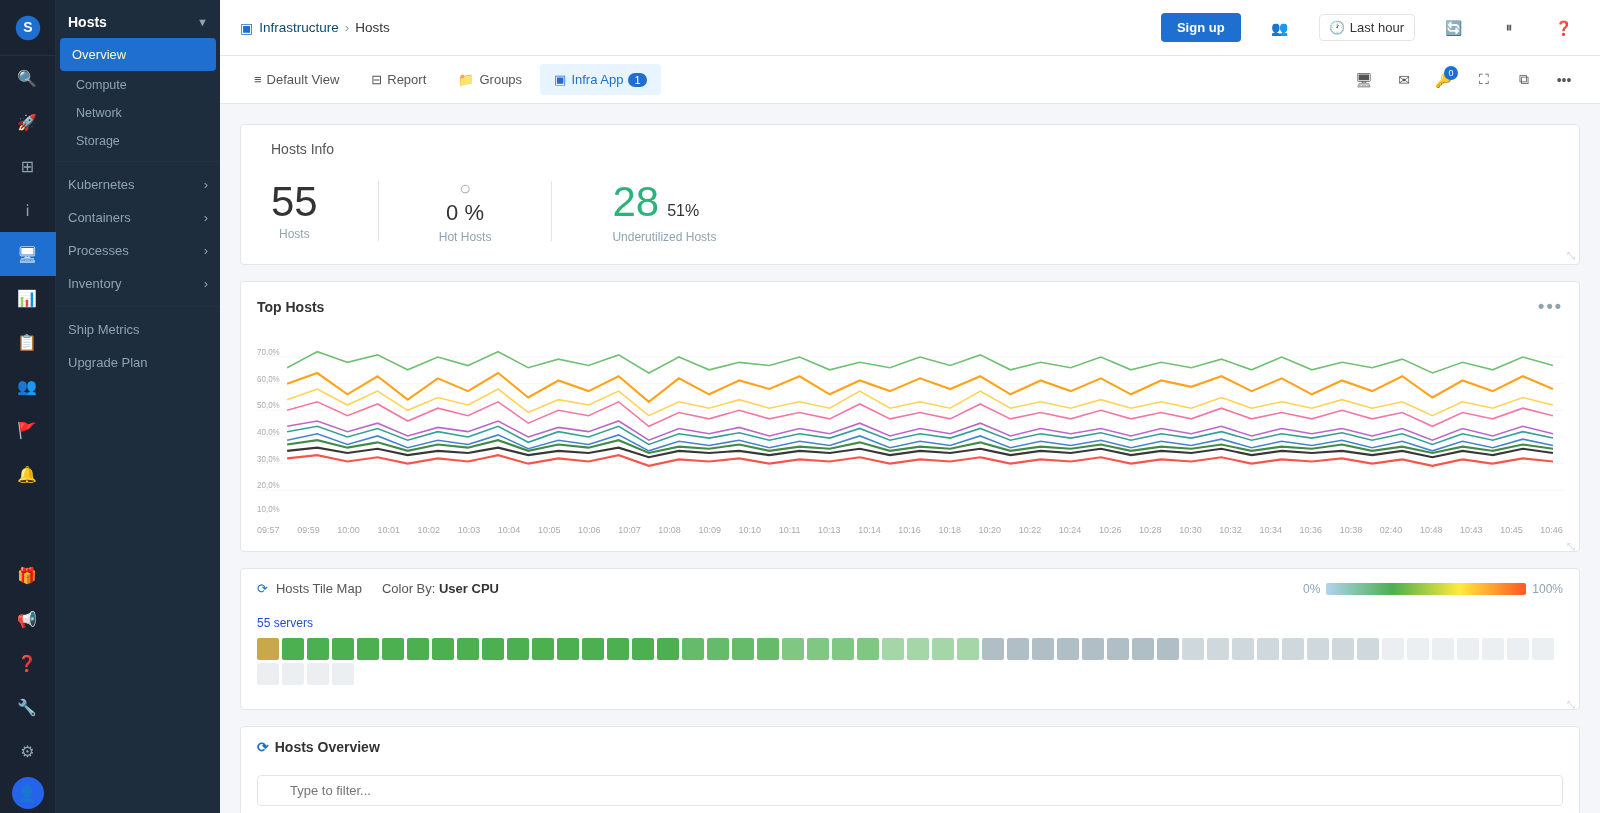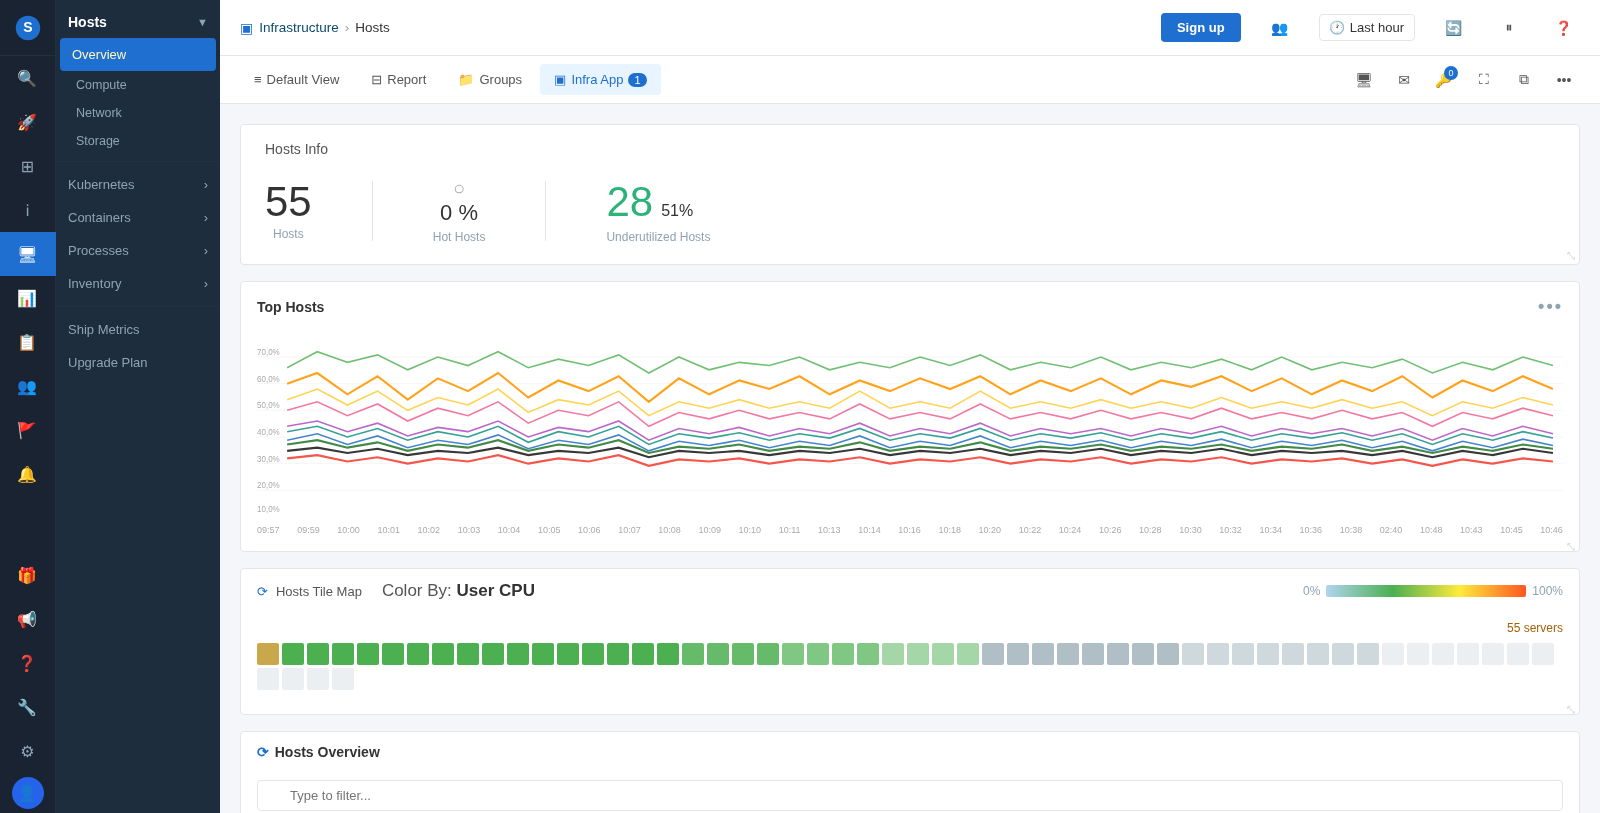--- a/index.html
+++ b/index.html
@@ -117,32 +117,32 @@
     
     .chart-svg { width: 100%; height: 100%; }
 
     
     .tilemap-panel { background: #fff; border-radius: 4px; border: 1px solid #e2e6ea; margin-bottom: 16px; }
     .tilemap-header {
       padding: 12px 16px;
       display: flex; align-items: center; gap: 8px;
       font-size: 13px; color: #555;
     }
-    .color-by { font-size: 17px; color: #555; }
+    .color-by { font-size: 13px; color: #555; }
     .color-by strong { color: #333; }
     .color-scale {
       margin-left: auto; display: flex; align-items: center; gap: 6px; font-size: 12px; color: #8fa3b1;
     }
     .color-gradient {
       width: 200px; height: 12px;
       background: linear-gradient(to right, #b0d4f0, #4caf50, #ffeb3b, #ff5722);
       border-radius: 2px;
     }
     .tilemap-body { padding: 8px 16px 16px; }
-    .server-count { text-align: right; font-size: 12px; color: #a16207; margin-bottom: 8px; }
+    .server-count { text-align: left; font-size: 12px; color: #1d4ed8; margin-bottom: 8px; }
     .tiles {
       display: flex; flex-wrap: wrap; gap: 3px;
     }
     .tile {
       width: 22px; height: 22px; border-radius: 2px;
     }
 
     
     .overview-panel { background: #fff; border-radius: 4px; border: 1px solid #e2e6ea; }
     .overview-header {
@@ -323,21 +323,21 @@
         <span class="badge-blue" style="position:absolute;top:2px;right:2px;width:14px;height:14px;font-size:9px;">0</span>
       </div>
       <div class="topbar-icon">⛶</div>
       <div class="topbar-icon">⧉</div>
       <div class="topbar-icon">•••</div>
     </div>
   </div>
 
   <div class="content">
 
-    <div class="panel" style="padding:16px 24px 20px;">
+    <div class="panel" style="padding:16px 30px 20px;">
       <div class="hosts-info-title">Hosts Info</div>
       <div class="hosts-info" style="border:none;padding:0;margin:0;">
         <div class="info-section">
           <div class="info-number">55</div>
           <div class="info-label">Hosts</div>
         </div>
         <div class="info-divider"></div>
         <div class="info-section hot-hosts">
           <div style="font-size:20px;color:#aaa;">○</div>
           <div class="hot-pct">0 %</div>

